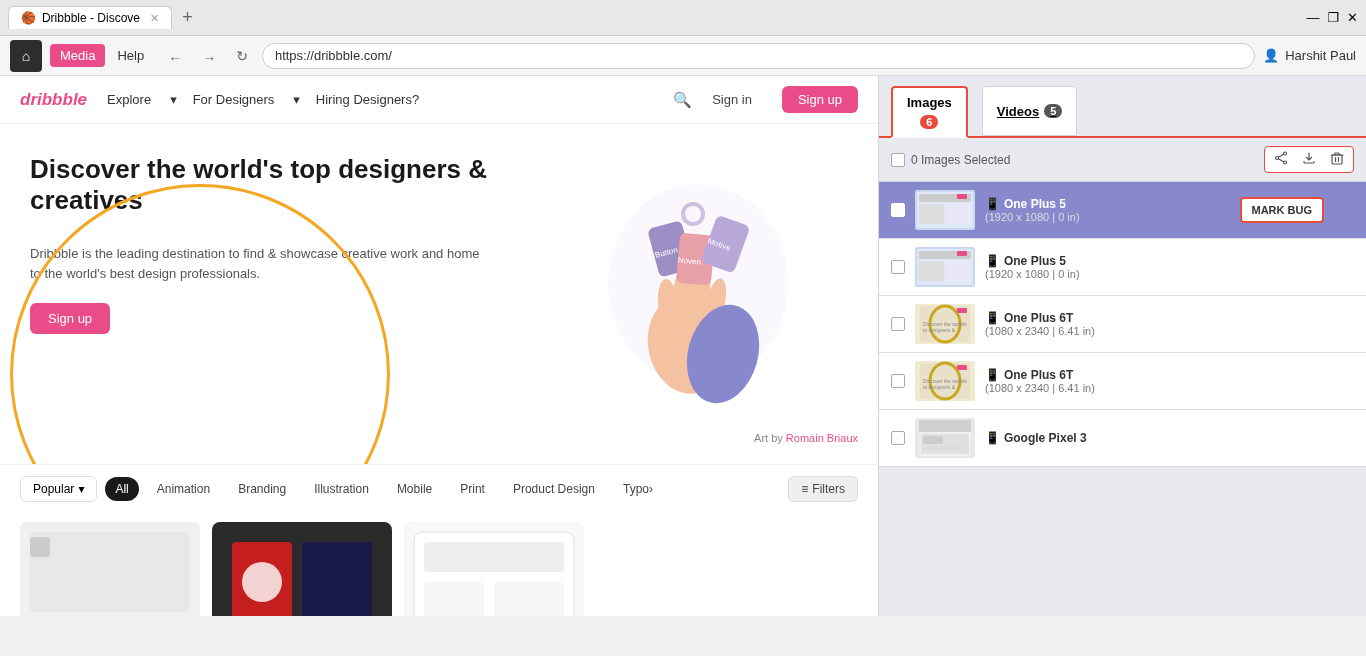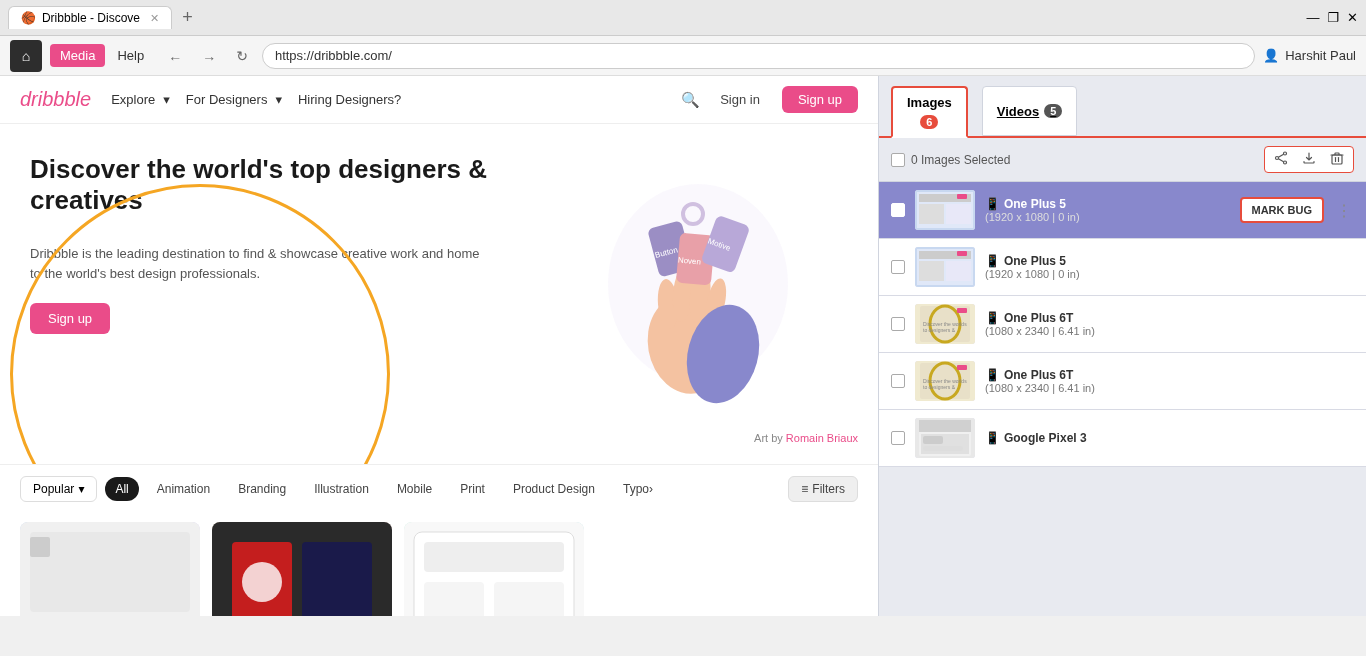--- a/index.html
+++ b/index.html
@@ -116,28 +116,28 @@
       gap: 20px;
       height: 48px;
     }
     .dribbble-nav { display: flex; gap: 16px; align-items: center; }
     .dribbble-nav-item {
       font-size: 13px;
       color: #333;
       cursor: pointer;
       display: flex;
       align-items: center;
-      gap: 8px;
+      gap: 19px;
     }
     .spacer { flex: 1; }
     .sign-in-btn {
       font-size: 13px;
       color: #444;
       cursor: pointer;
-      margin-right: 2px;
+      margin-right: 10px;
     }
     .signup-btn {
       background: #ea4c89;
       color: #fff;
       border: none;
       padding: 6px 16px;
       border-radius: 6px;
       font-size: 13px;
       cursor: pointer;
     }
@@ -401,24 +401,24 @@
       background: none;
       border: none;
       cursor: pointer;
       font-size: 16px;
       color: #888;
       padding: 0 2px;
     }
 
     
     .logo-text {
-      font-size: 20px;
+      font-size: 17px;
       color: #ea4c89;
       font-style: italic;
-      font-weight: 400;
+      font-weight: 700;
     }
 
     
     .illustration-svg { width: 100%; height: 100%; }
 
     
     .thumb-preview {
       width: 100%;
       height: 100%;
       background: linear-gradient(135deg, #c8d8f0 0%, #e8d0f0 100%);

